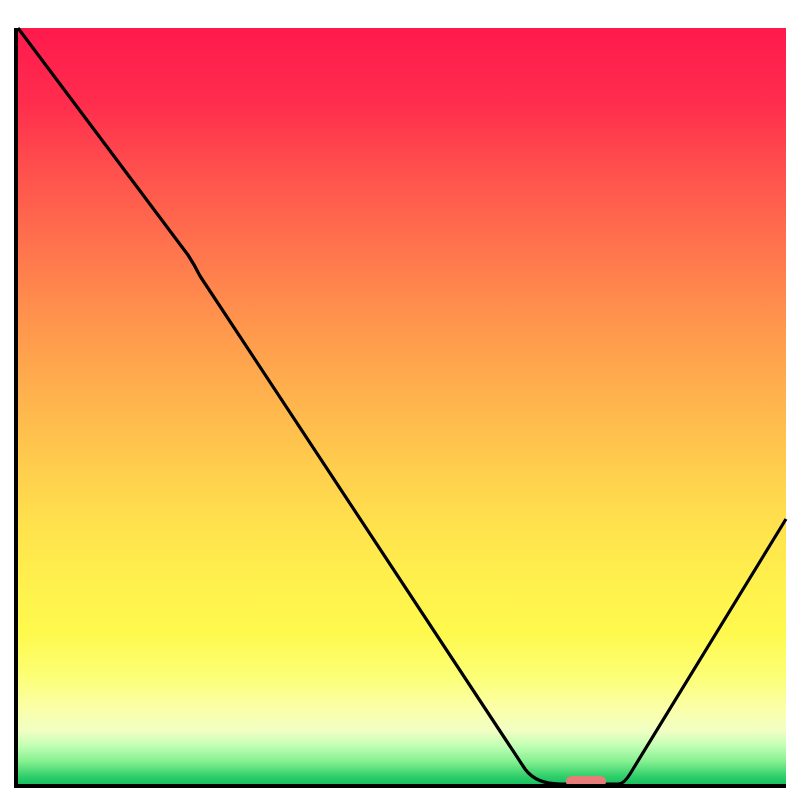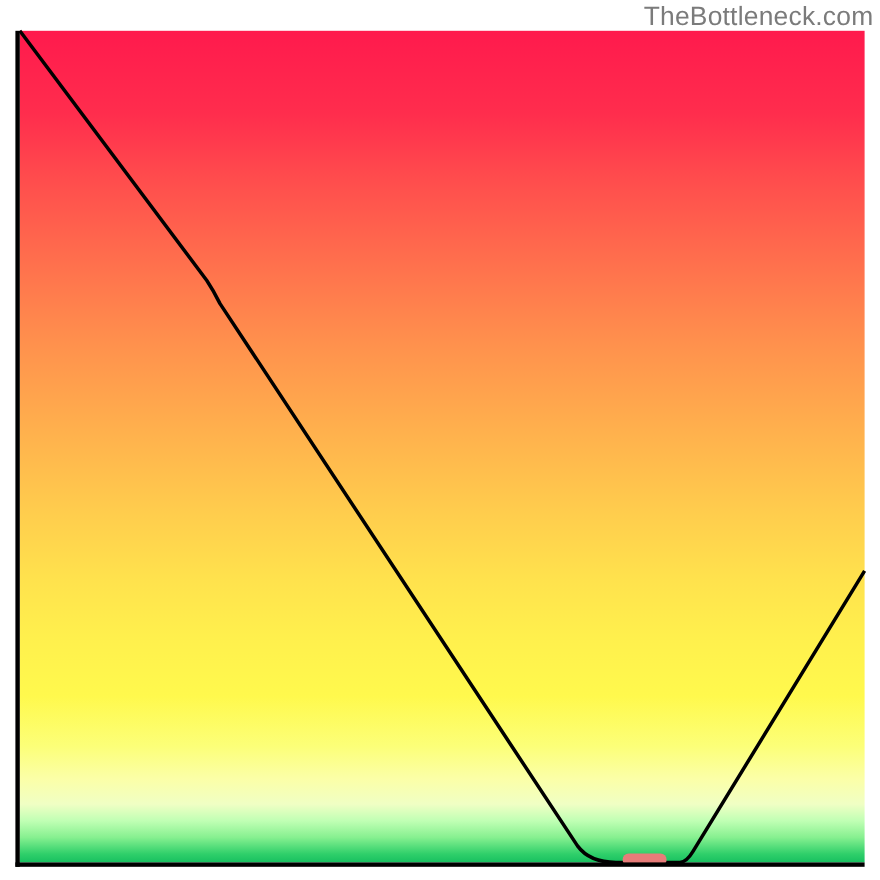--- a/index.html
+++ b/index.html
@@ -101,14 +101,13 @@
              L 600 756
              Q 606 756 612 746
              L 768 491" fill="none" stroke="#000000" stroke-width="3.2" stroke-linejoin="round"></path>
   </svg>
 
   <div class="marker" style="left:566px; top:776px;"></div>
 
   <div class="axis-left"></div>
   <div class="axis-bottom"></div>
 
-  <div class="watermark">TheBottleneck.com</div>
 </div>
 
 </body></html>

